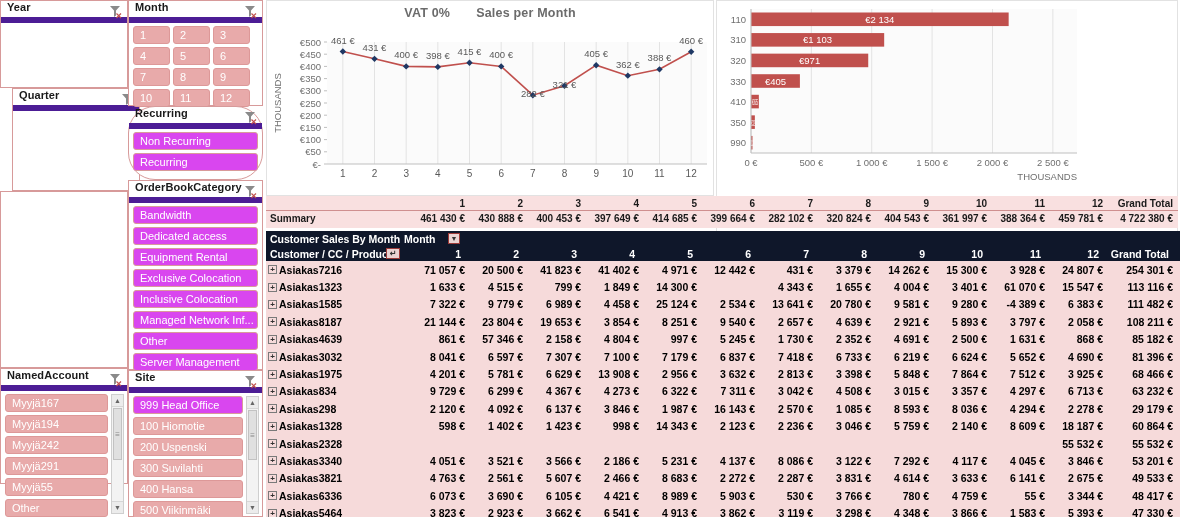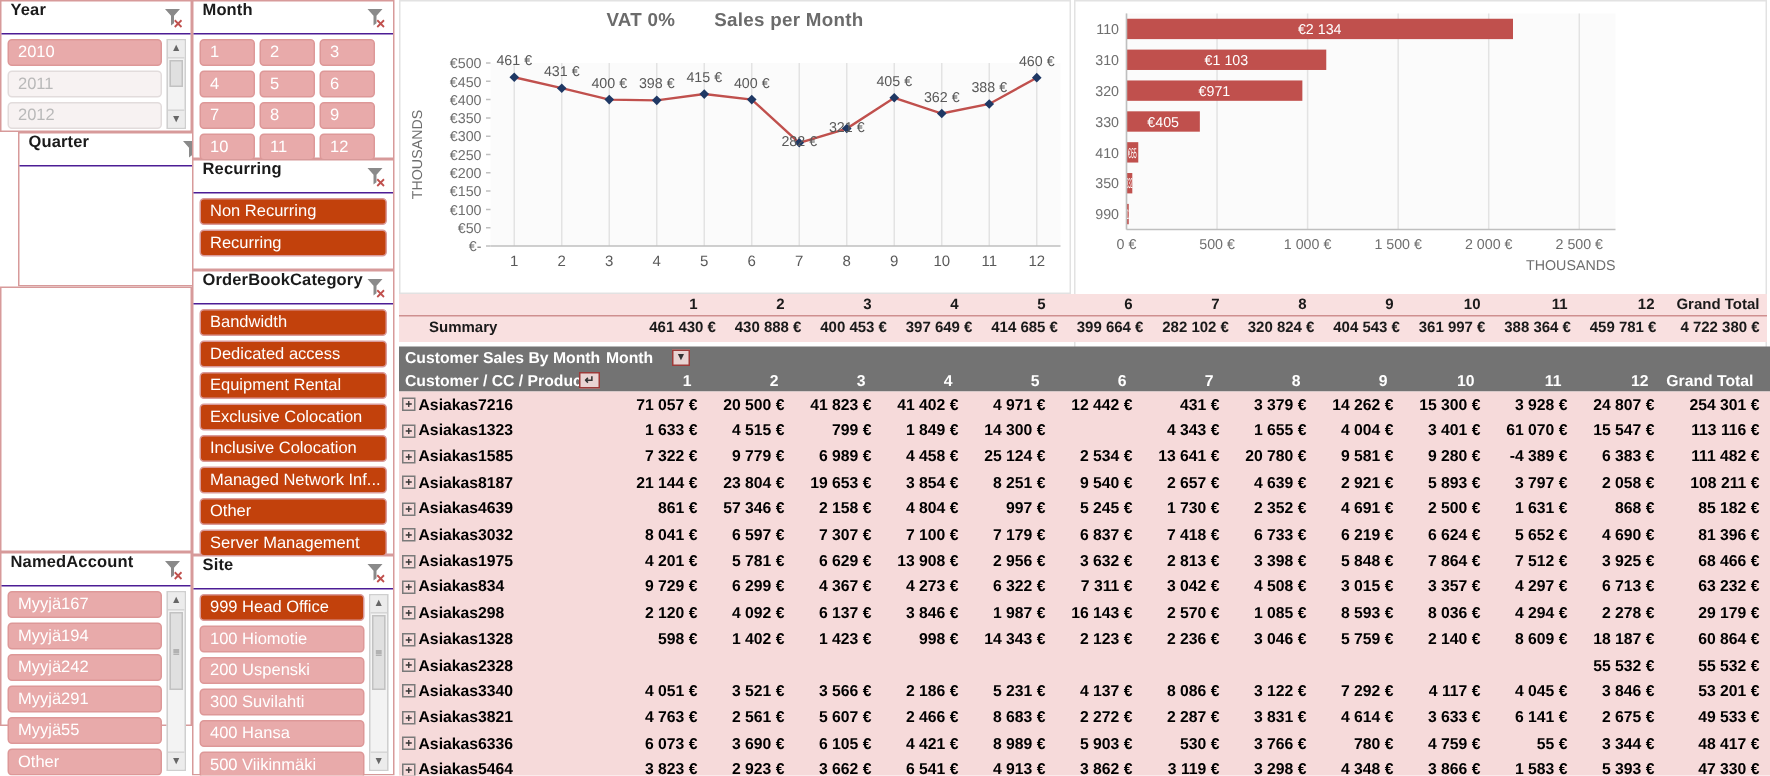--- a/index.html
+++ b/index.html
@@ -14,39 +14,39 @@
 
   
   .slicer {
     position:absolute;
     border:1px solid #d79a9a;
     background:#ffffff;
     padding:0;
   }
   .slicer-head {
     height:22px;
-    display:flex; align-items:flex-start;
-    padding:0 4px 16px 6px;
-    border-bottom:1px solid #4c1d95;
+    display:flex; align-items:flex-end;
+    padding:0 4px 4px 6px;
+    border-bottom:6px solid #4c1d95;
     position:relative;
   }
   .slicer-title {
     font-size:11px; font-weight:bold; color:#1a1a1a;
     letter-spacing:.1px; white-space:nowrap;
   }
   .funnel { position:absolute; right:5px; top:3px; width:14px; height:15px; }
   .slicer-body { padding:3px 4px 3px 4px; position:relative; }
   .sitem {
     height:18px; line-height:17px;
     border:1px solid #d99a9a;
     border-radius:3px;
     font-size:11px; color:#ffffff;
     padding:0 6px;
     margin-bottom:3px;
-    background:#c2410c;
+    background:#d946ef;
     white-space:nowrap; overflow:hidden;
     cursor:pointer;
   }
   .sitem.light { background:#e8aaaa; color:#ffffff; border-color:#dd9898; }
   .sitem.blank { background:#f7f2f2; color:#b9b9b9; border-color:#e2dcdc; }
 
   
   .mgrid { display:flex; flex-wrap:wrap; gap:3px; }
   .mgrid .sitem { width:37px; margin-bottom:0; text-align:left; }
 
@@ -75,28 +75,28 @@
   }
   .chart-title .sp { display:inline-block; width:26px; }
 
   
   .summary-wrap { position:absolute; background:#f9e0e0; }
   .sum-row { display:flex; font-size:10px; }
   .sum-head {
     color:#1a1a1a; font-weight:bold; height:15px; line-height:15px;
     border-bottom:1px solid #cf8f8f;
   }
-  .sum-vals { color:#1a1a1a; font-weight:bold; height:16px; line-height:16px;margin-left:16px; }
+  .sum-vals { color:#1a1a1a; font-weight:bold; height:16px; line-height:16px; }
   .sum-label { width:146px; padding-left:4px; text-align:left; }
   .sum-cell { width:58px; text-align:right; padding-right:5px; }
   .sum-cell.gt { width:70px; }
 
   
   .pivot { position:absolute; width:915px; }
-  .pv-head { background:#737373; color:#ffffff; font-weight:bold; font-size:10.5px; }
+  .pv-head { background:#0f172a; color:#ffffff; font-weight:bold; font-size:10.5px; }
   .pv-head-r1 { display:flex; height:15px; align-items:center; }
   .pv-head-r2 { display:flex; height:15px; align-items:center; }
   .pv-h-title { padding-left:4px; width:138px; white-space:nowrap; }
   .pv-h-month { width:44px; }
   .pv-dd {
     width:12px; height:11px; background:#e9d3d2; border:1px solid #9c3a38;
     display:flex; align-items:center; justify-content:center;
     font-size:7px; color:#333; cursor:pointer;
   }
   .pv-h-cust { padding-left:4px; width:120px; white-space:nowrap; }
@@ -129,30 +129,20 @@
 
   <div class="slicer" style="left:0px; top:0px; width:128px; height:88px;">
     <div class="slicer-head">
       <span class="slicer-title">Year</span>
       <span class="funnel">
         <svg viewBox="0 0 14 15" width="14" height="15">
           <path d="M2 2 h10 l-4 4.5 v5 l-2 1.5 v-6.5 z" fill="#8a8a8a"></path>
           <path d="M8.5 9.5 l4.5 4.5 M13 9.5 l-4.5 4.5" stroke="#c0504d" stroke-width="1.2" fill="none"></path>
         </svg>
       </span>
-    </div>
-    <div class="slicer-body" style="padding-right:19px;">
-      <div class="sitem light">2010</div>
-      <div class="sitem blank">2011</div>
-      <div class="sitem blank">2012</div>
-      <div class="vscroll" style="height:60px;">
-        <div class="arrow">▲</div>
-        <div class="thumb" style="height:18px;"></div>
-        <div class="arrow bot" style="position:absolute;bottom:0;width:11px;">▼</div>
-      </div>
     </div>
   </div>
 
   <div class="slicer" style="left:12px; top:88px; width:128px; height:103px;">
     <div class="slicer-head">
       <span class="slicer-title">Quarter</span>
       <span class="funnel">
         <svg viewBox="0 0 14 15" width="14" height="15">
           <path d="M2 2 h10 l-4 4.5 v5 l-2 1.5 v-6.5 z" fill="#8a8a8a"></path>
           <path d="M8.5 9.5 l4.5 4.5 M13 9.5 l-4.5 4.5" stroke="#c0504d" stroke-width="1.2" fill="none"></path>
@@ -208,21 +198,21 @@
       <div class="sitem light">6</div>
       <div class="sitem light">7</div>
       <div class="sitem light">8</div>
       <div class="sitem light">9</div>
       <div class="sitem light">10</div>
       <div class="sitem light">11</div>
       <div class="sitem light">12</div>
     </div>
   </div>
 
-  <div class="slicer" style="left:128px; top:106px; width:135px; height:74px;">
+  <div class="slicer" style="left:128px; top:106px; width:135px; height:74px;border-radius:27px;">
     <div class="slicer-head">
       <span class="slicer-title">Recurring</span>
       <span class="funnel">
         <svg viewBox="0 0 14 15" width="14" height="15">
           <path d="M2 2 h10 l-4 4.5 v5 l-2 1.5 v-6.5 z" fill="#8a8a8a"></path>
           <path d="M8.5 9.5 l4.5 4.5 M13 9.5 l-4.5 4.5" stroke="#c0504d" stroke-width="1.2" fill="none"></path>
         </svg>
       </span>
     </div>
     <div class="slicer-body">

